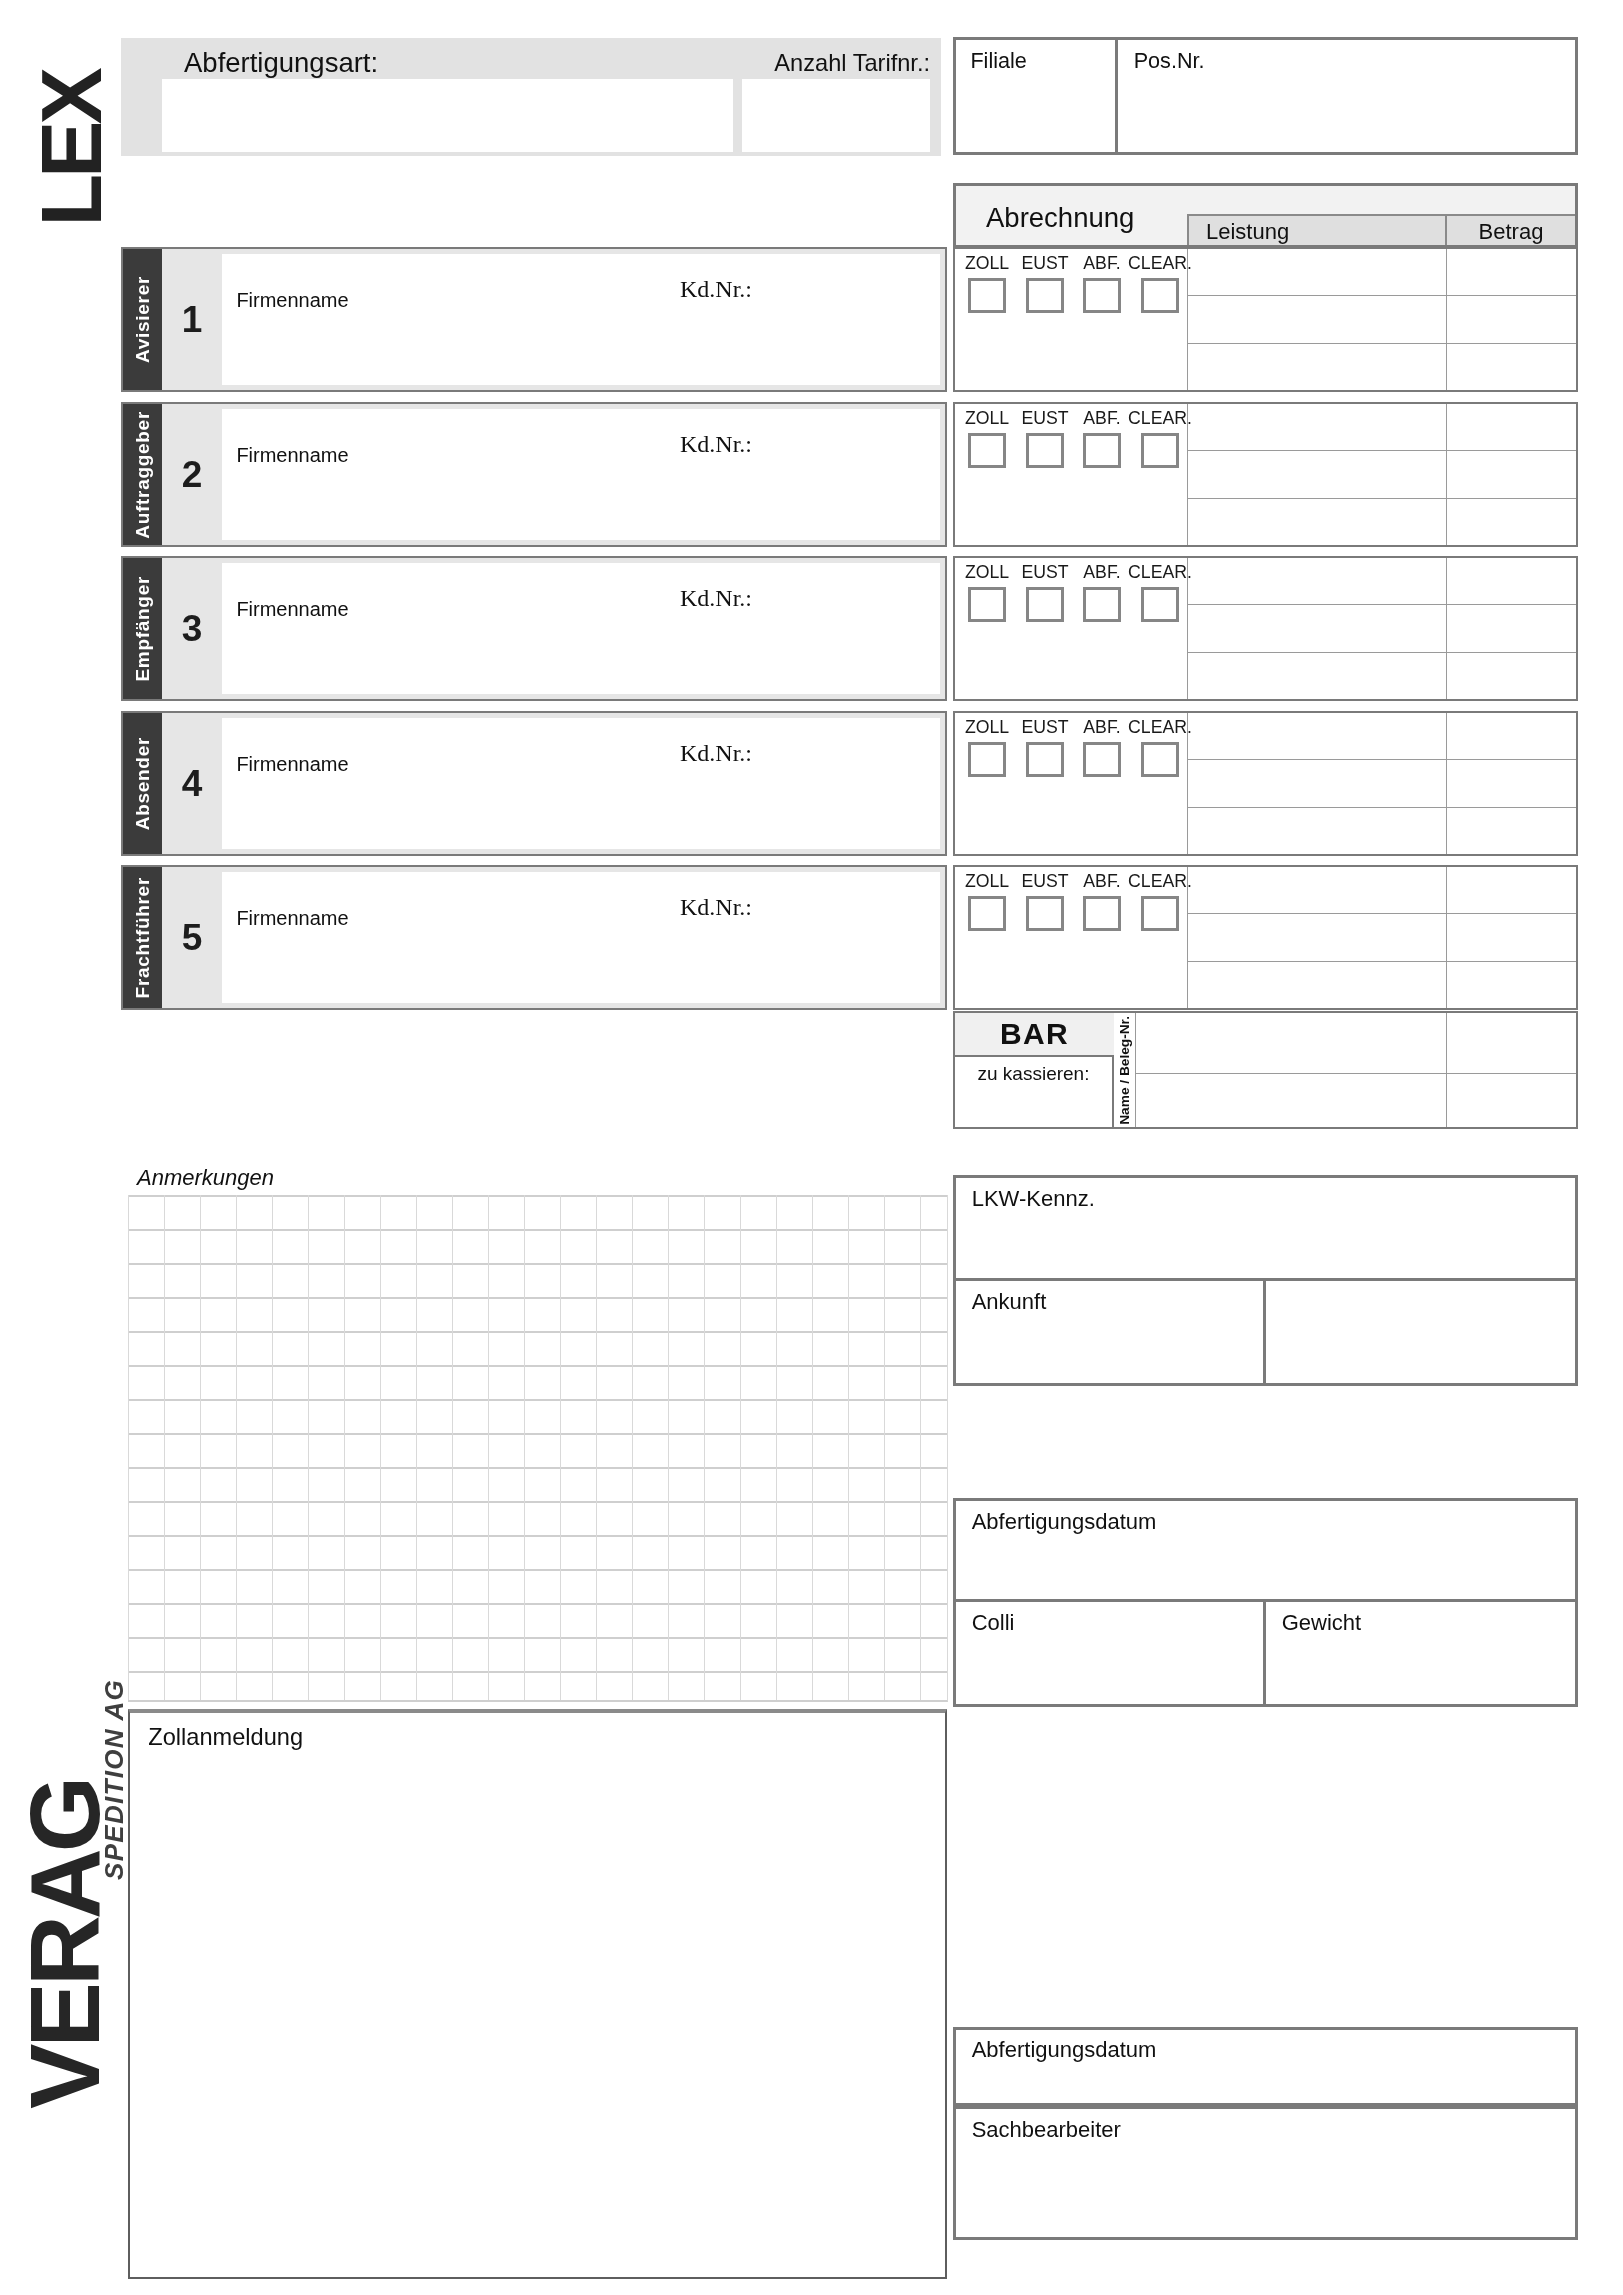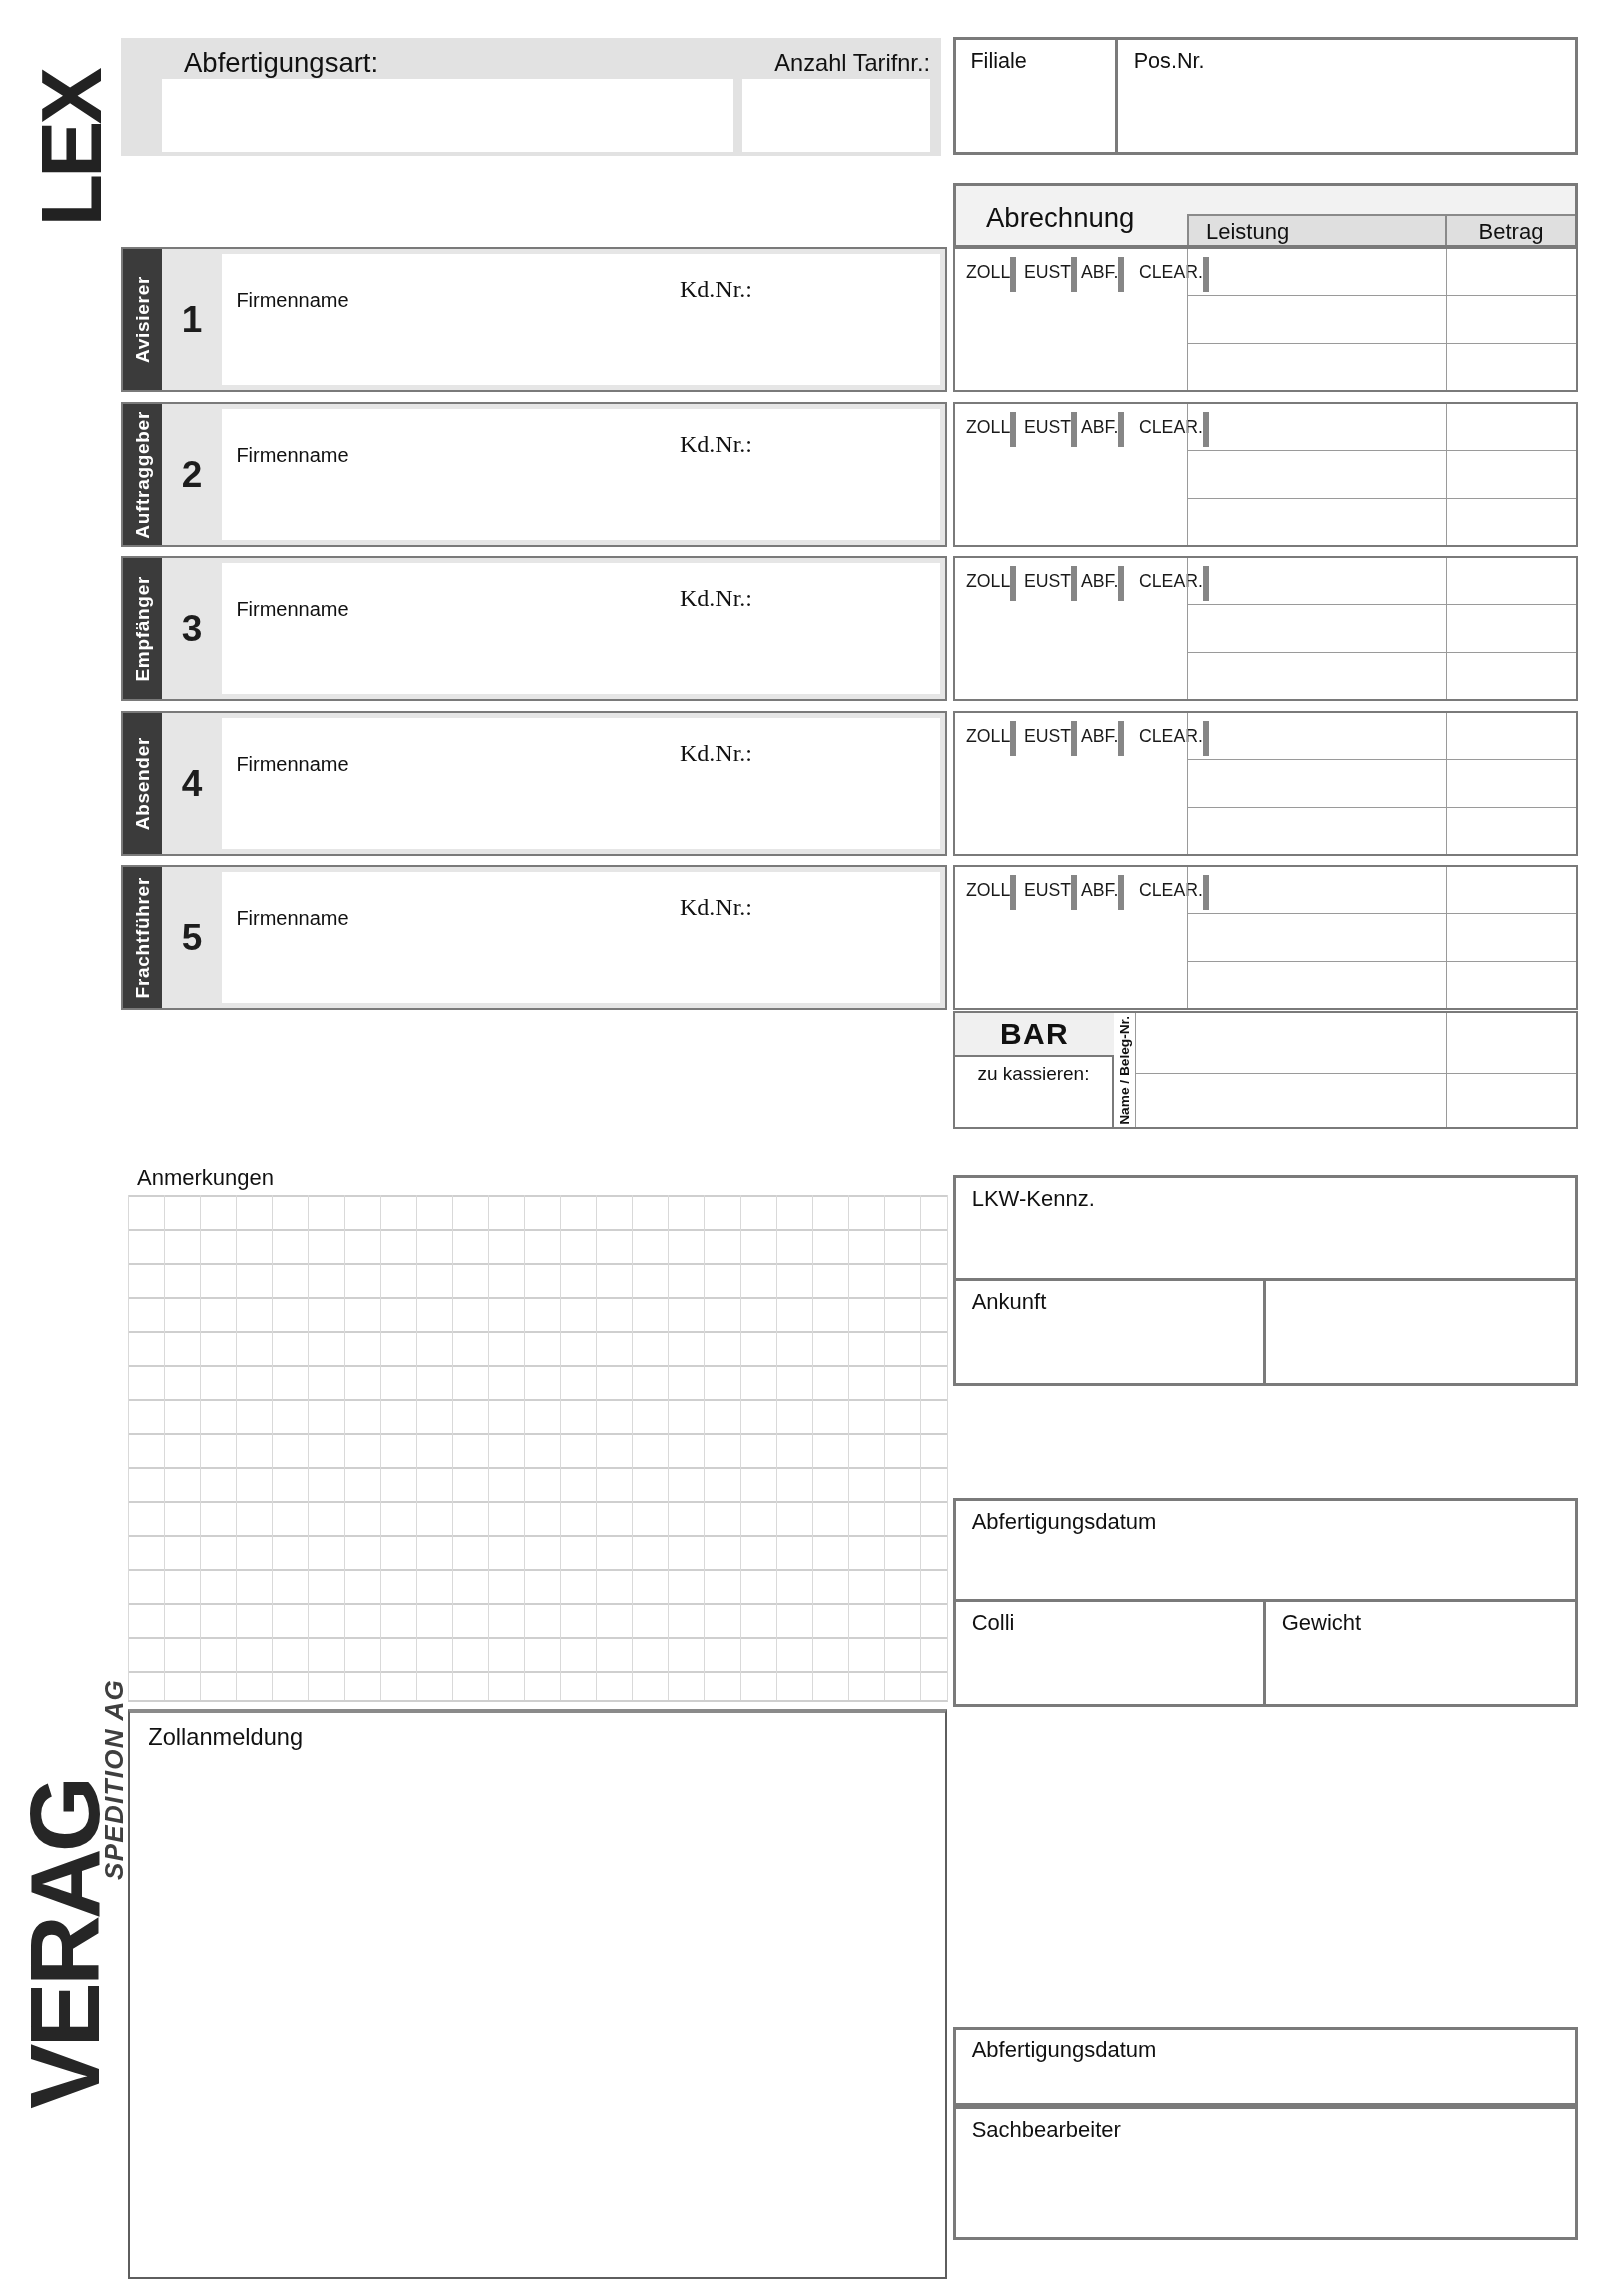--- a/index.html
+++ b/index.html
@@ -57,21 +57,21 @@
   .party-num { position:absolute; left:39px; top:0; bottom:0; width:60px;
     display:flex; align-items:center; justify-content:center;
     font-size:37px; font-weight:700; color:#1d1d1d; }
   .party-white { position:absolute; left:99px; top:4.6px; right:4.6px; bottom:4.6px; background:#fff; }
   .firmen-label { left:14.4px; top:8.5px; font-size:20px;margin-top:27px; }
   .kdnr-label { left:458px; top:22px; font-size:24px;font-family:Liberation Serif, serif; }
 
   .party-right { left:953px; width:625px; height:145px;
     border:2.6px solid #7a7a7a; background:#fff; }
   .chk-zone { position:absolute; left:0; top:0; width:232px; bottom:0; }
-  .chk { position:absolute; top:3.9px; width:42px; display:flex; flex-direction:row; align-items:center; }
+  .chk { position:absolute; top:3.9px; width:42px; display:flex; flex-direction:column; align-items:center; }
   .chk-label { font-size:17.7px; color:#1a1a1a; white-space:nowrap; }
   .chk-box { margin-top:3.9px; width:38px; height:35px; border:3.3px solid #868686; background:#fff; }
   .ab-table { position:absolute; left:232px; top:0; right:0; bottom:0;
     border-left:1.3px solid #9a9a9a; display:flex; flex-direction:column; }
   .ab-row { flex:1; display:flex; }
   .ab-row + .ab-row { border-top:1.3px solid #9a9a9a; }
   .cell-l { flex:1; }
   .cell-b { width:130px; border-left:1.3px solid #9a9a9a; }
 
   
@@ -85,21 +85,21 @@
   .zk-box span { display:inline-block; margin-top:5.9px; font-size:19px; }
   .name-strip { position:absolute; left:159px; top:0; width:21px; bottom:0;
     display:flex; align-items:center; justify-content:center; }
   .name-strip span { font-size:13.7px; font-weight:700; transform:rotate(180deg); }
   .bar-table { position:absolute; left:180px; top:0; right:0; bottom:0;
     border-left:1.3px solid #9a9a9a; display:flex; flex-direction:column; }
   .bar-row1 { height:53%; display:flex; }
   .bar-row2 { flex:1; border-top:1.3px solid #9a9a9a; display:flex; }
 
   
-  .anmerk-label { left:137px; top:1165px; font-size:22px; }
+  .anmerk-label { left:137px; top:1165px; font-size:22px;font-style:italic; }
   .notes-grid { left:128px; top:1195px; width:820px; height:507px;
     background-image:
       linear-gradient(to right, #d9d9d9 1.3px, transparent 1.3px),
       linear-gradient(to bottom, #cfcfcf 2px, transparent 2px);
     background-size:36px 34px;
     border-right:1.3px solid #d9d9d9; border-bottom:2px solid #cfcfcf; }
   .zoll-box { left:128px; top:1709px; width:819px; height:570px; background:#fff;
     border-top:4.6px solid #8a8a8a; border-left:2px solid #5e5e5e;
     border-right:2px solid #5e5e5e; border-bottom:2px solid #5e5e5e; }
   .zoll-label { left:18.3px; top:10.5px; font-size:23.6px; }

